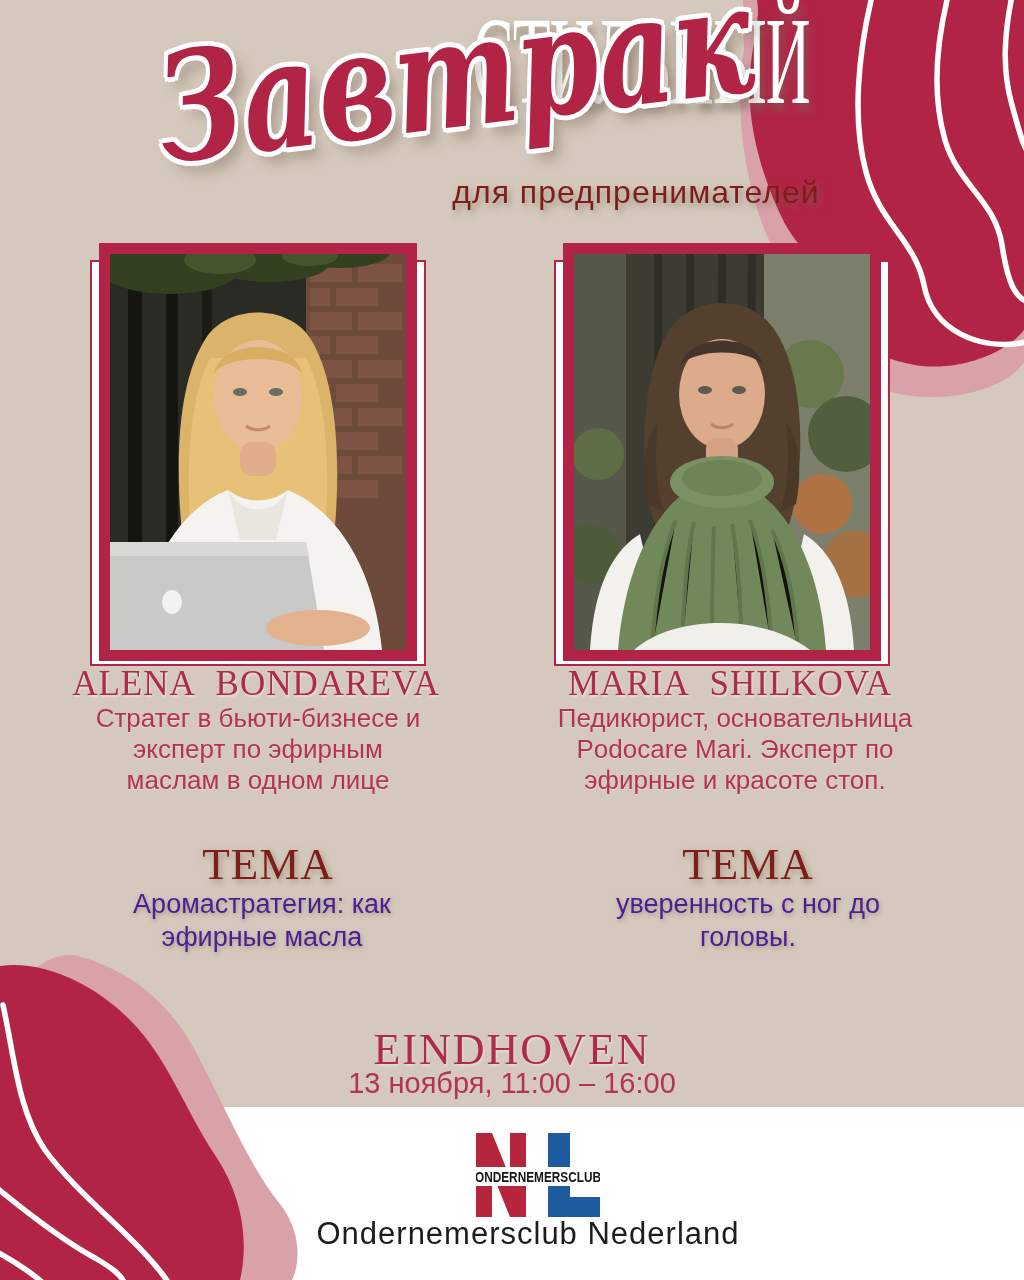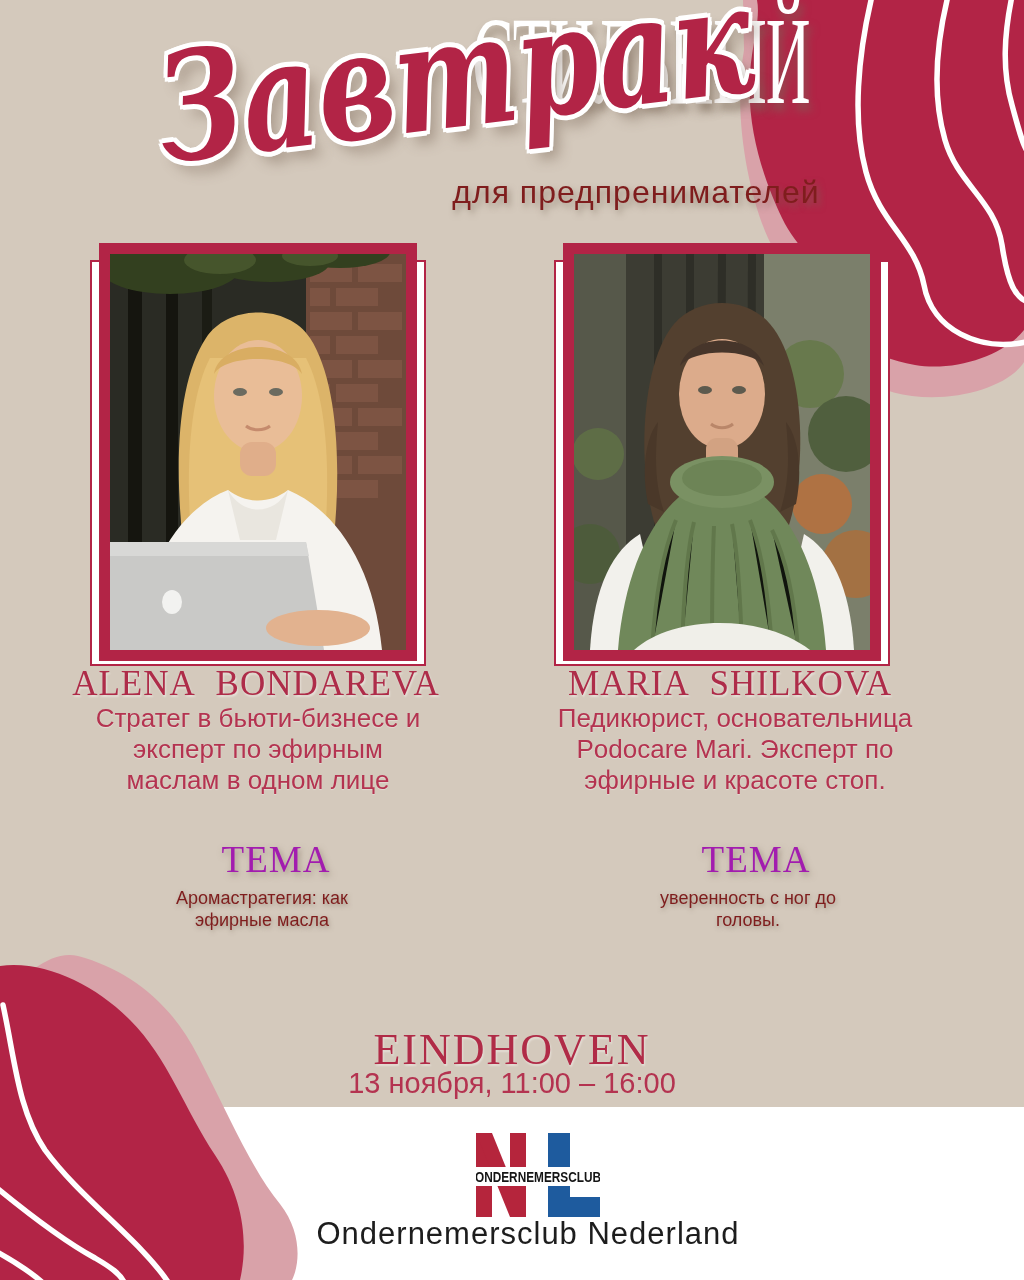--- a/index.html
+++ b/index.html
@@ -59,29 +59,28 @@
   .speaker-desc{
     position:absolute;top:703px;z-index:4;transform:translateX(-50%);
     font-size:26px;line-height:1.2;color:#b43350;text-align:center;white-space:nowrap;
     text-shadow:0 1px 1px rgba(255,255,255,0.35);
   }
   .desc-left{left:258px;}
   .desc-right{left:735px;}
   
   .topic-title{
     position:absolute;top:838px;z-index:4;transform:translateX(-50%);
-    font-family:"Liberation Serif",serif;font-size:37px;color:#a21caf;letter-spacing:1px;
+    font-family:"Liberation Serif",serif;font-size:45px;color:#7f1d1d;letter-spacing:1px;
     text-shadow:2px 3px 6px rgba(122,106,90,0.55);
-    margin-left:8px;
   }
   .topic-title-left{left:268px;}
   .topic-title-right{left:748px;}
   .topic-text{
     position:absolute;top:888px;z-index:4;transform:translateX(-50%);
-    font-size:18px;line-height:1.22;color:#7f1d1d;text-align:center;white-space:nowrap;
+    font-size:27px;line-height:1.22;color:#4c1d95;text-align:center;white-space:nowrap;
     text-shadow:1px 2px 4px rgba(122,106,90,0.5);
   }
   .topic-text-left{left:262px;}
   .topic-text-right{left:748px;}
   
   .city{
     position:absolute;left:512px;top:1024px;z-index:4;transform:translateX(-50%);
     font-family:Liberation Serif, serif;font-size:44px;color:#b02b47;letter-spacing:2px;
     white-space:nowrap;text-shadow:1px 2px 2px rgba(255,255,255,0.4);
   }

